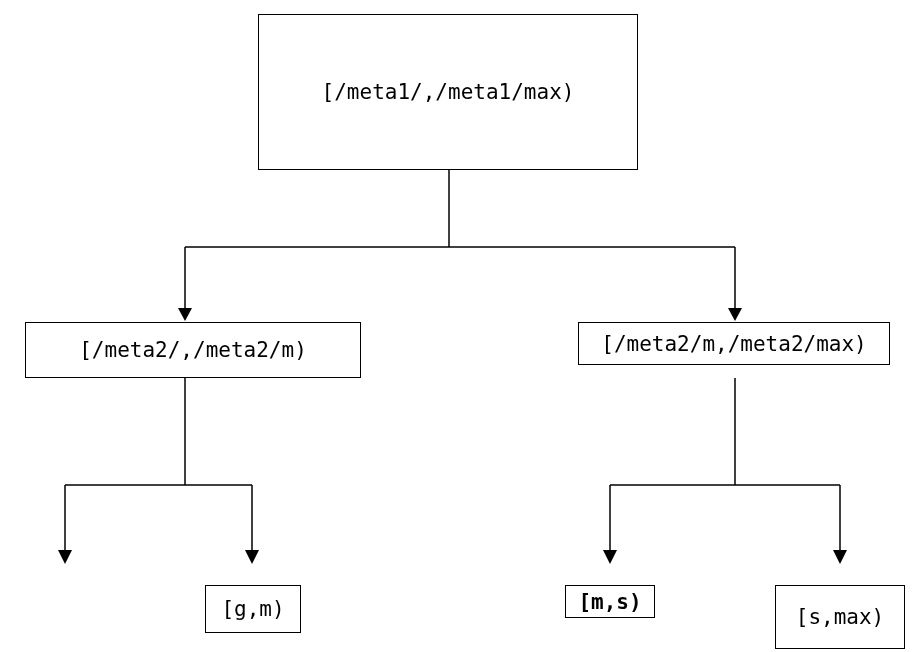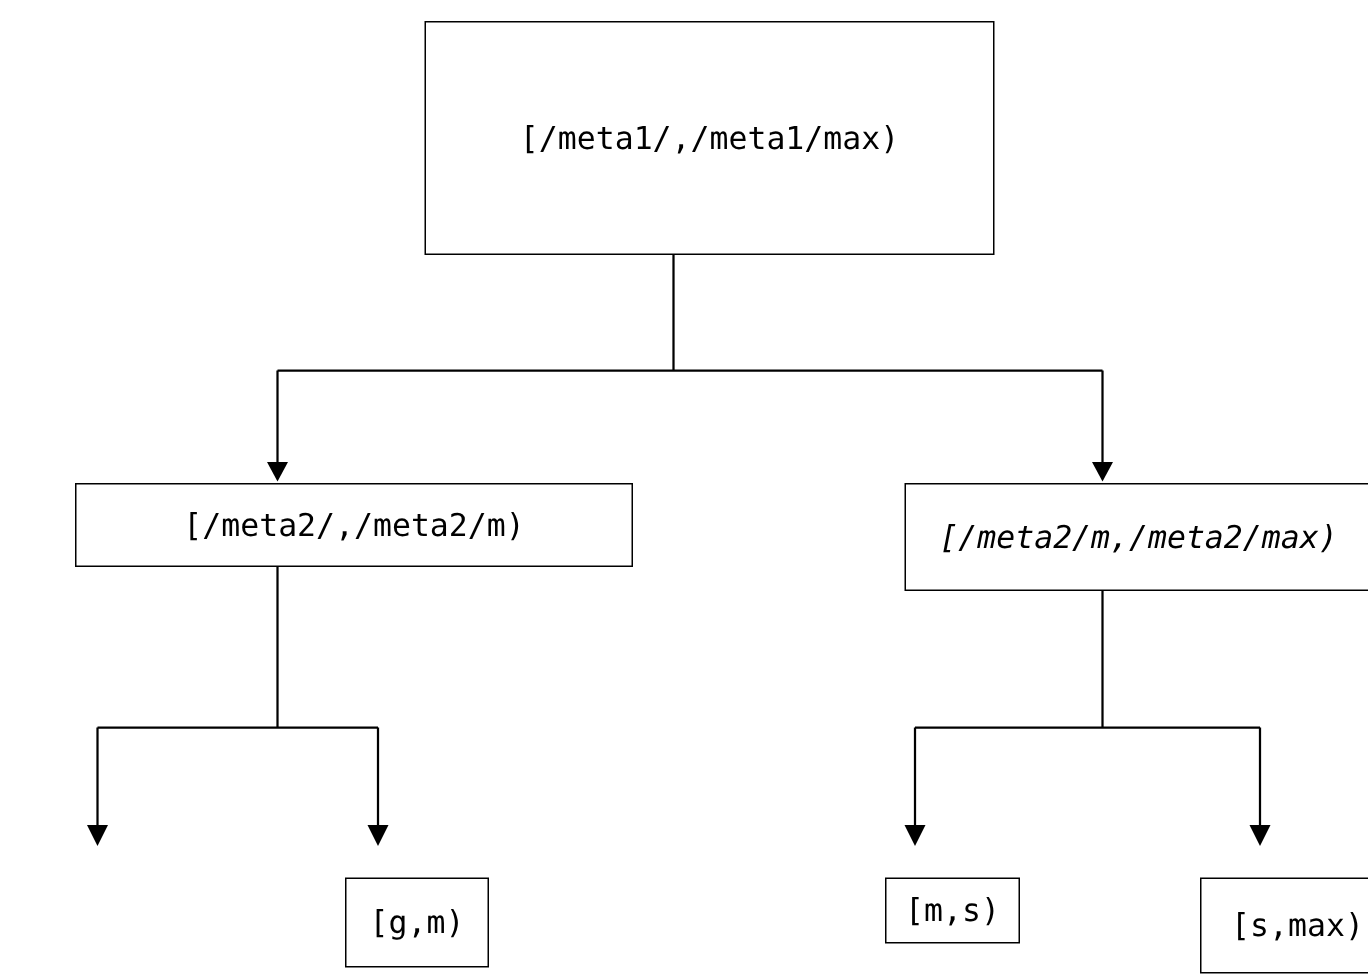--- a/index.html
+++ b/index.html
@@ -27,28 +27,27 @@
     position: absolute;
     box-sizing: border-box;
     border: 1.5px solid #000000;
     background: #ffffff;
     display: flex;
     align-items: center;
     justify-content: center;
     font-size: 21px;
     color: #000000;
     white-space: nowrap;
-    margin-left: 25px;
   }
   .node-root      { left: 258px; top: 14px;  width: 380px; height: 156px; }
-  .node-left      { left: 25px;  top: 322px; width: 372px; height: 56px; }
-  .node-right     { left: 578px; top: 322px; width: 312px; height: 72px; font-style: italic; }
+  .node-left      { left: 25px;  top: 322px; width: 336px; height: 56px; }
+  .node-right     { left: 578px; top: 322px; width: 312px; height: 43px; }
   .node-leaf-ag   { left: 20px;  top: 585px; width: 90px;  height: 48px; }
-  .node-leaf-gm   { left: 205px; top: 585px; width: 96px;  height: 60px; text-align: right; }
-  .node-leaf-ms   { left: 565px; top: 585px; width: 90px;  height: 44px; }
+  .node-leaf-gm   { left: 205px; top: 585px; width: 96px;  height: 48px; text-align: right; }
+  .node-leaf-ms   { left: 565px; top: 585px; width: 90px;  height: 33px; font-weight: bold; }
   .node-leaf-smax { left: 775px; top: 585px; width: 130px; height: 64px; }
 </style>
 </head>
 <body>
 
 <div class="canvas">
 
   <svg class="connectors" width="912" height="652" viewBox="0 0 912 652" xmlns="http://www.w3.org/2000/svg">
 
     <g stroke="#000000" stroke-width="1.5" fill="none">

